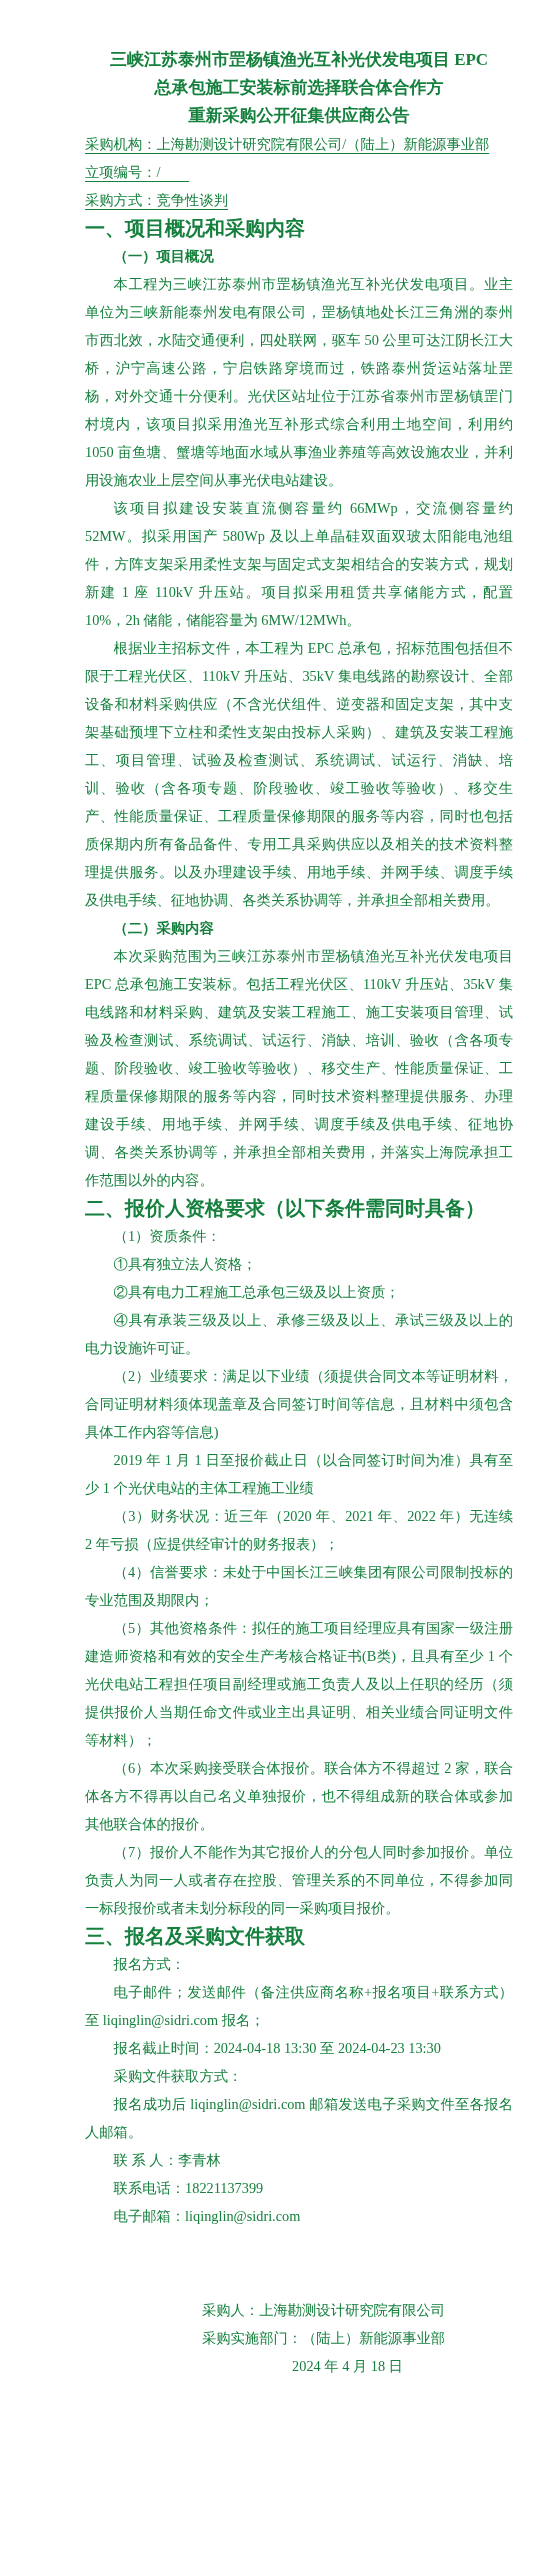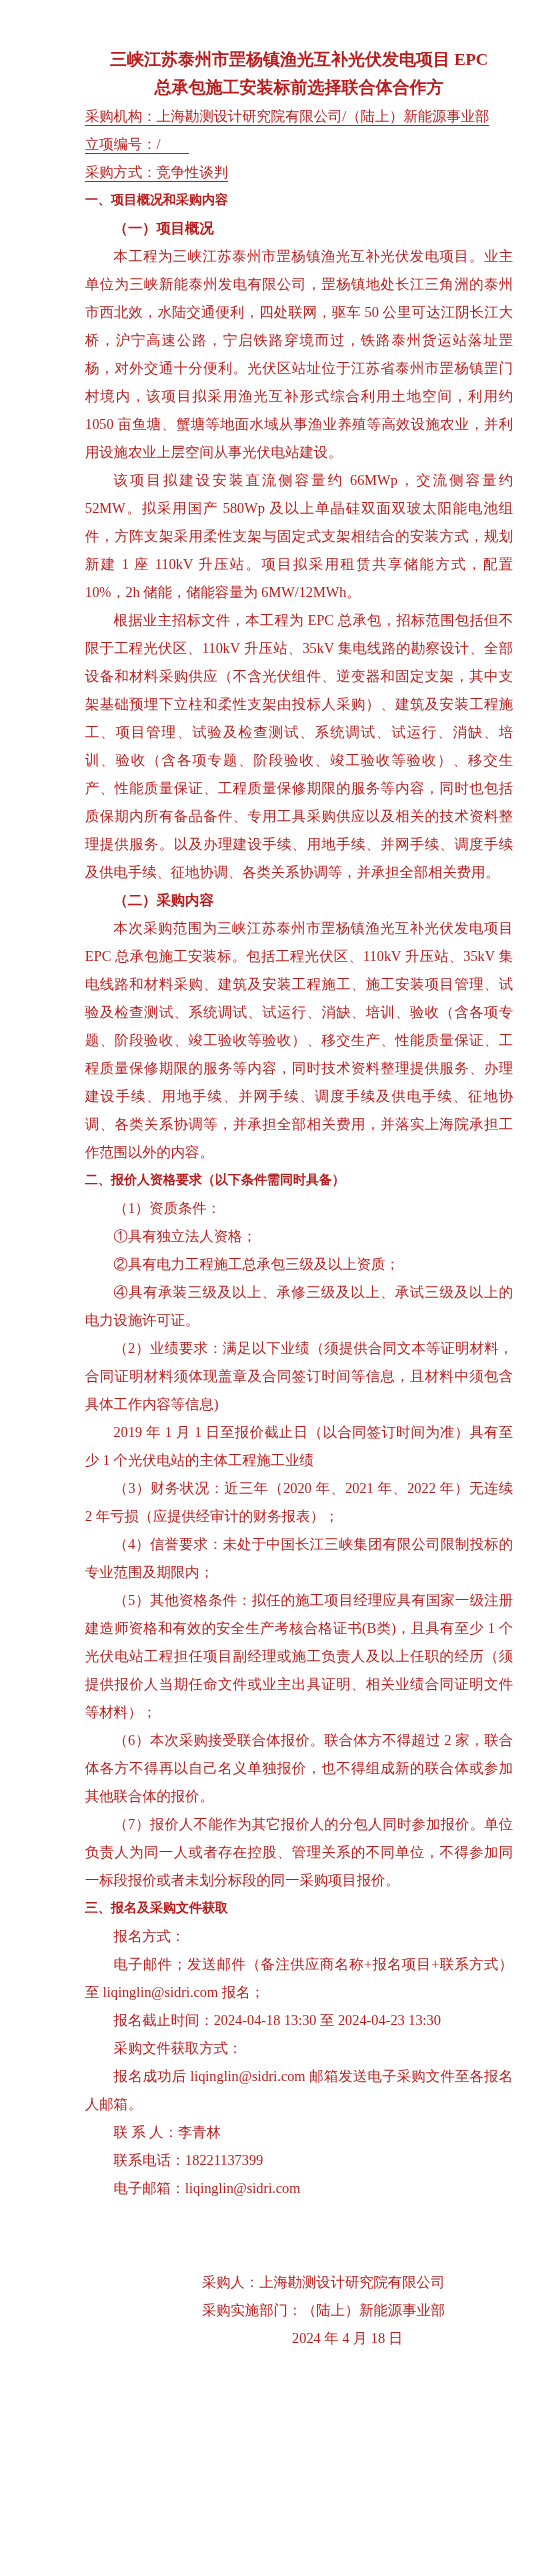--- a/index.html
+++ b/index.html
@@ -16,37 +16,37 @@
     overflow: hidden;
   }
   .content {
     box-sizing: border-box;
     width: 100%;
     height: 100%;
     padding: 46px 36px 0 85px;
     font-family: "Liberation Serif", "DejaVu Serif", serif;
     font-size: 14.3px;
     line-height: 28px;
-    color: #b91c1c;
+    color: #15803d;
   }
   .blk { margin: 0; }
   .title-line {
     text-align: center;
     font-weight: bold;
     font-size: 17px;
     line-height: 28px;
   }
   .meta {
     text-decoration: underline;
     text-underline-offset: 3.8px;
   }
   .h1 {
     font-family: "Liberation Sans", "DejaVu Sans", sans-serif;
     font-weight: bold;
-    font-size: 13px;
+    font-size: 20px;
   }
   .h2 {
     text-indent: 2em;
     font-weight: 600;
   }
   .p {
     text-indent: 2em;
     text-align: justify;
   }
   .spacer { height: 66px; }
@@ -62,20 +62,21 @@
   }
 </style>
 </head>
 <body>
 
 <div class="page">
   <div class="content">
       <div class="blk title">
         <div class="title-line">三峡江苏泰州市罡杨镇渔光互补光伏发电项目 EPC</div>
         <div class="title-line">总承包施工安装标前选择联合体合作方</div>
+        <div class="title-line">重新采购公开征集供应商公告</div>
       </div>
       <div class="blk meta">采购机构：上海勘测设计研究院有限公司/（陆上）新能源事业部</div>
       <div class="blk meta">立项编号：/　　</div>
       <div class="blk meta">采购方式：竞争性谈判</div>
       <div class="blk h1">一、项目概况和采购内容</div>
       <div class="blk h2">（一）项目概况</div>
       <div class="blk p">本工程为三峡江苏泰州市罡杨镇渔光互补光伏发电项目。业主单位为三峡新能泰州发电有限公司，罡杨镇地处长江三角洲的泰州市西北效，水陆交通便利，四处联网，驱车 50 公里可达江阴长江大桥，沪宁高速公路，宁启铁路穿境而过，铁路泰州货运站落址罡杨，对外交通十分便利。光伏区站址位于江苏省泰州市罡杨镇罡门村境内，该项目拟采用渔光互补形式综合利用土地空间，利用约 1050 亩鱼塘、蟹塘等地面水域从事渔业养殖等高效设施农业，并利用设施农业上层空间从事光伏电站建设。</div>
       <div class="blk p">该项目拟建设安装直流侧容量约 66MWp，交流侧容量约 52MW。拟采用国产 580Wp 及以上单晶硅双面双玻太阳能电池组件，方阵支架采用柔性支架与固定式支架相结合的安装方式，规划新建 1 座 110kV 升压站。项目拟采用租赁共享储能方式，配置 10%，2h 储能，储能容量为 6MW/12MWh。</div>
       <div class="blk p">根据业主招标文件，本工程为 EPC 总承包，招标范围包括但不限于工程光伏区、110kV 升压站、35kV 集电线路的勘察设计、全部设备和材料采购供应（不含光伏组件、逆变器和固定支架，其中支架基础预埋下立柱和柔性支架由投标人采购）、建筑及安装工程施工、项目管理、试验及检查测试、系统调试、试运行、消缺、培训、验收（含各项专题、阶段验收、竣工验收等验收）、移交生产、性能质量保证、工程质量保修期限的服务等内容，同时也包括质保期内所有备品备件、专用工具采购供应以及相关的技术资料整理提供服务。以及办理建设手续、用地手续、并网手续、调度手续及供电手续、征地协调、各类关系协调等，并承担全部相关费用。</div>
       <div class="blk h2">（二）采购内容</div>

